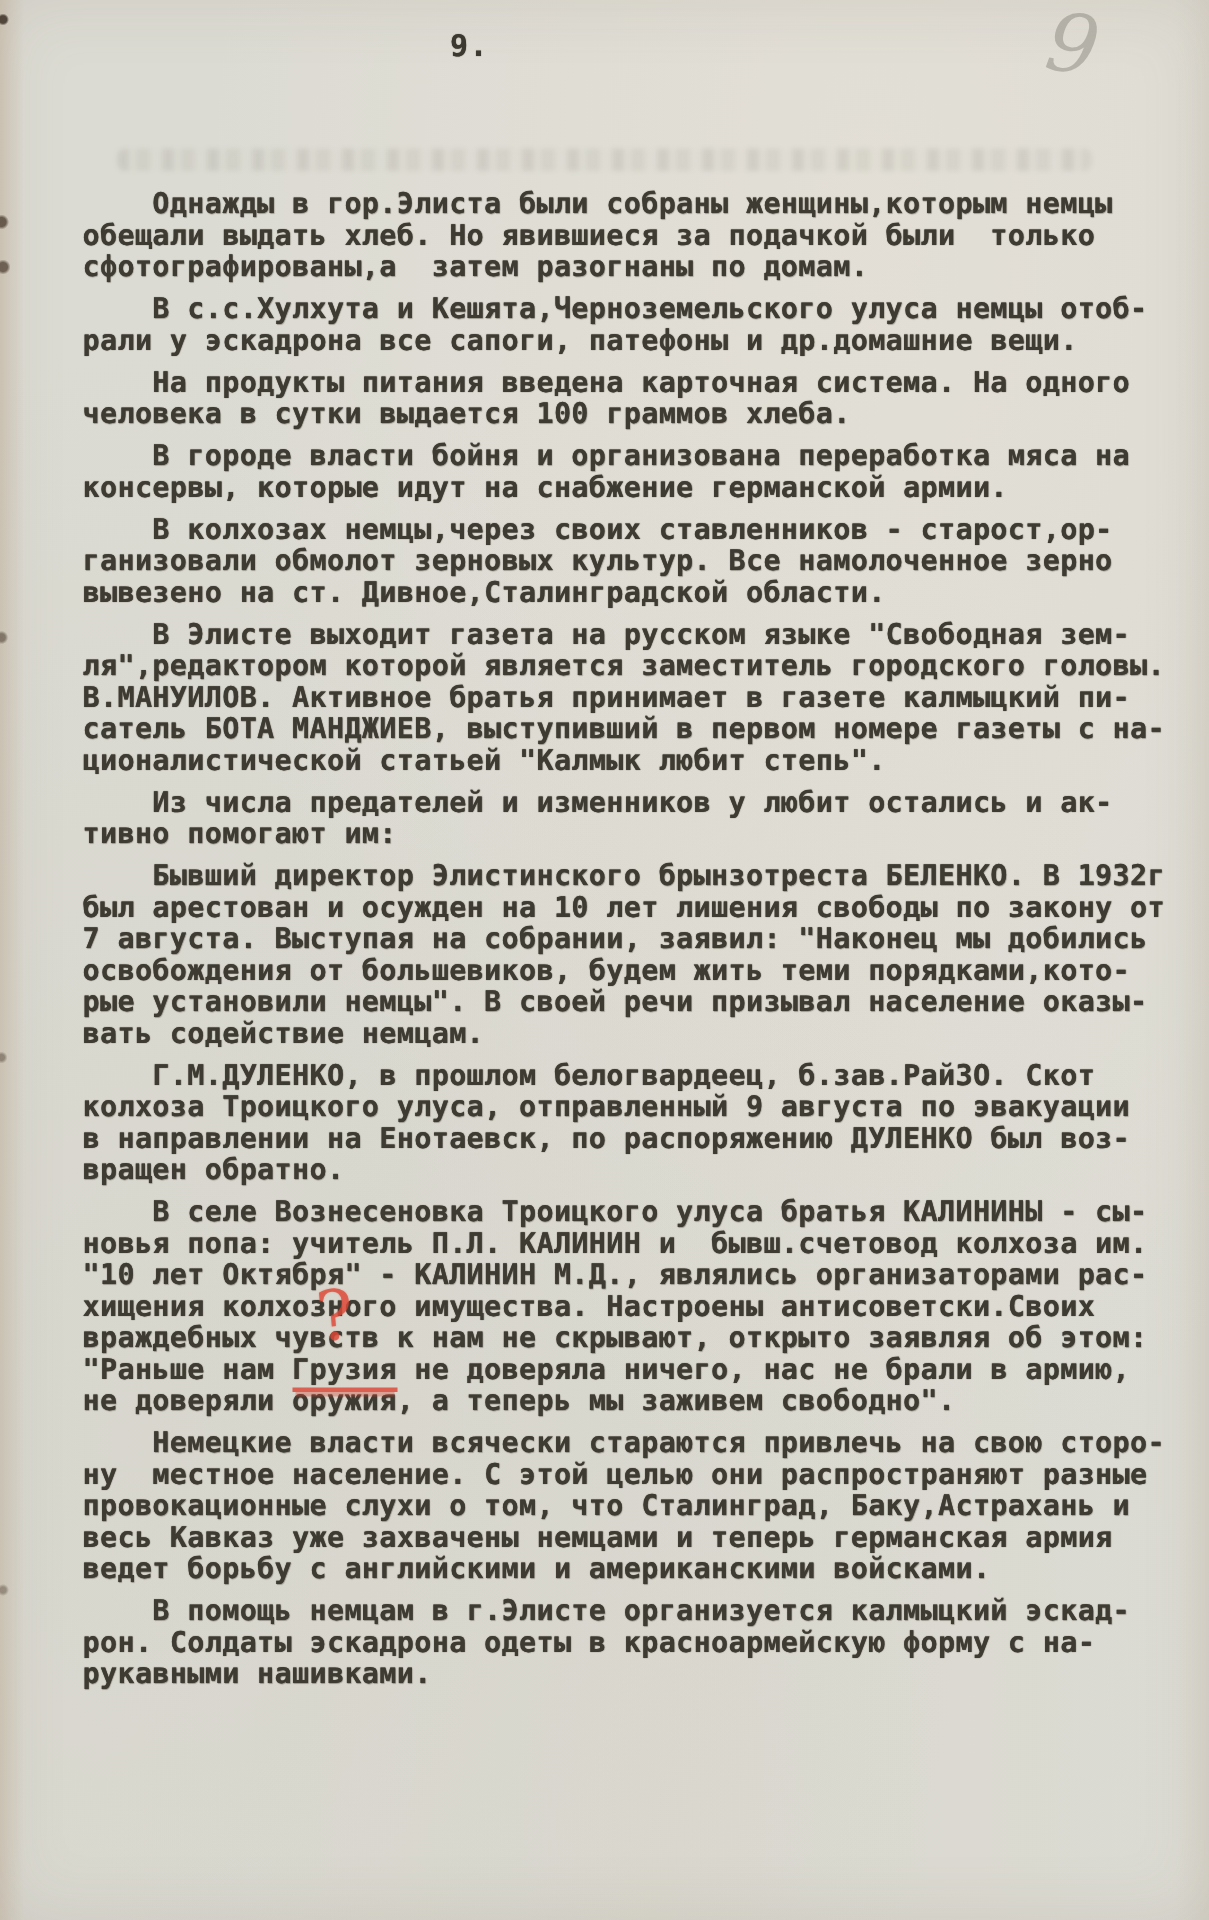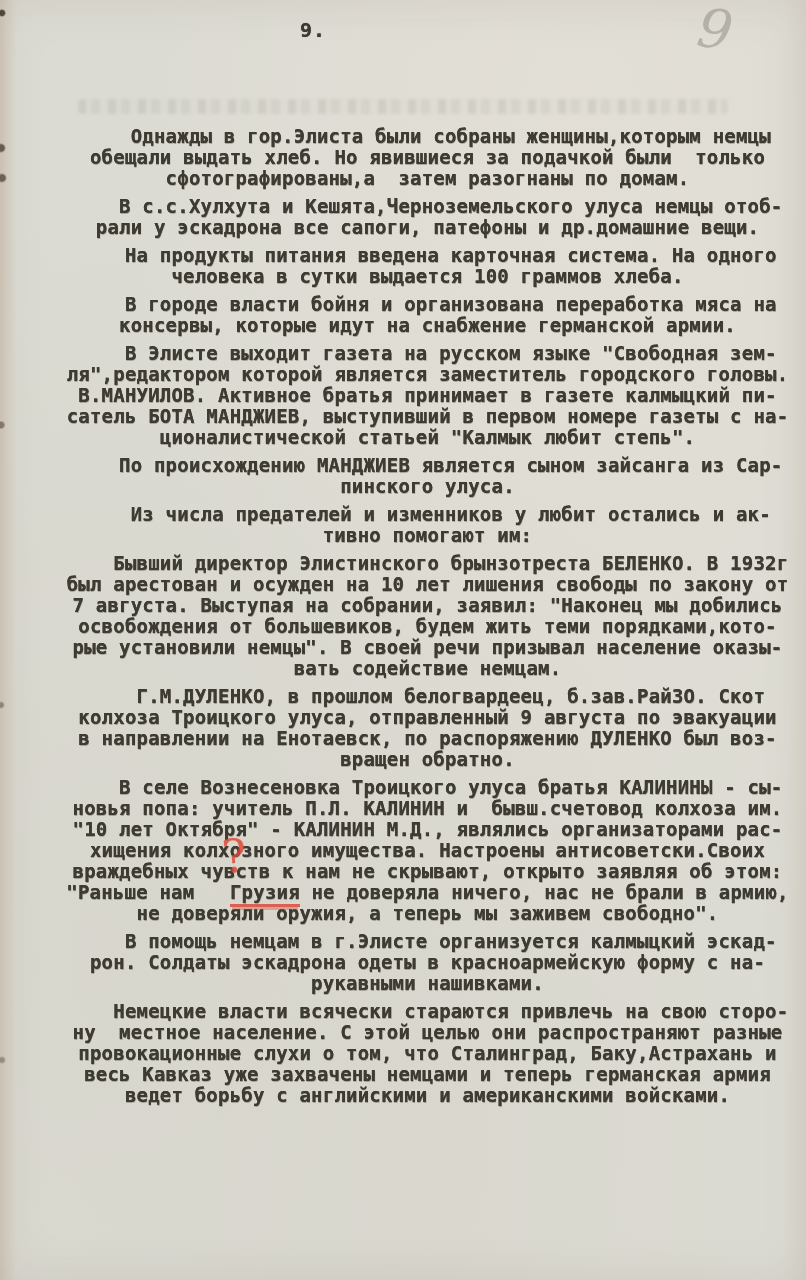--- a/index.html
+++ b/index.html
@@ -53,28 +53,26 @@
   .doc-body {
     position: absolute; left: 55px; top: 126px; width: 745px;
   }
   .para {
     margin: 0 0 7px 0;
     font-size: 19px; font-weight: bold; line-height: 21px;
     letter-spacing: 0.2px;
     color: #3e3b33;
     white-space: pre-wrap;
     text-shadow: 0 0 0.6px rgba(52,47,40,0.85), 0.4px 0.5px 0.6px rgba(70,63,52,0.35);
-    text-align: center;
   }
   .gruzia-wrap { position: relative; display: inline-block; }
   .red-underline {
     border-bottom: 3px solid rgba(219,63,46,0.78);
     box-shadow: 0 5px 0 -2px rgba(219,63,46,0.35);
     padding-bottom: 1px;
-    margin-left: 24px;
   }
   .red-q {
     position: absolute; left: 16px; top: -36px;
     font-family: "DejaVu Serif", serif;
     font-size: 46px; font-weight: normal;
     color: rgba(222,70,52,0.70);
     transform: rotate(-5deg);
     text-shadow: 0 0 1px rgba(222,70,52,0.45);
     pointer-events: none;
   }
@@ -94,27 +92,28 @@
   <div class="doc-body">
     <p class="para">    Однажды в гор.Элиста были собраны женщины,которым немцы
 обещали выдать хлеб. Но явившиеся за подачкой были  только
 сфотографированы,а  затем разогнаны по домам.</p>
     <p class="para">    В с.с.Хулхута и Кешята,Черноземельского улуса немцы отоб-
 рали у эскадрона все сапоги, патефоны и др.домашние вещи.</p>
     <p class="para">    На продукты питания введена карточная система. На одного
 человека в сутки выдается 100 граммов хлеба.</p>
     <p class="para">    В городе власти бойня и организована переработка мяса на
 консервы, которые идут на снабжение германской армии.</p>
+    <p class="para">    В колхозах немцы,через своих ставленников - старост,ор-
+ганизовали обмолот зерновых культур. Все намолоченное зерно
+вывезено на ст. Дивное,Сталинградской области.</p>
     <p class="para">    В Элисте выходит газета на русском языке "Свободная зем-
 ля",редактором которой является заместитель городского головы.
 В.МАНУИЛОВ. Активное братья принимает в газете калмыцкий пи-
 сатель БОТА МАНДЖИЕВ, выступивший в первом номере газеты с на-
 ционалистической статьей "Калмык любит степь".</p>
-    <p class="para">    По происхождению МАНДЖИЕВ является сыном зайсанга из Сар-
-пинского улуса.</p>
     <p class="para">    Из числа предателей и изменников у любит остались и ак-
 тивно помогают им:</p>
     <p class="para">    Бывший директор Элистинского брынзотреста БЕЛЕНКО. В 1932г
 был арестован и осужден на 10 лет лишения свободы по закону от
 7 августа. Выступая на собрании, заявил: "Наконец мы добились
 освобождения от большевиков, будем жить теми порядками,кото-
 рые установили немцы". В своей речи призывал население оказы-
 вать содействие немцам.</p>
     <p class="para">    Г.М.ДУЛЕНКО, в прошлом белогвардеец, б.зав.РайЗО. Скот
 колхоза Троицкого улуса, отправленный 9 августа по эвакуации
@@ -122,22 +121,22 @@
 вращен обратно.</p>
 
     <p class="para"><span>    В селе Вознесеновка Троицкого улуса братья КАЛИНИНЫ - сы-
 новья попа: учитель П.Л. КАЛИНИН и  бывш.счетовод колхоза им.
 "10 лет Октября" - КАЛИНИН М.Д., являлись организаторами рас-
 хищения колхозного имущества. Настроены антисоветски.Своих
 враждебных чувств к нам не скрывают, открыто заявляя об этом:
 "Раньше нам </span><span class="gruzia-wrap"><span class="red-underline">Грузия</span><span class="red-q">?</span></span><span> не доверяла ничего, нас не брали в армию,
 не доверяли оружия, а теперь мы заживем свободно".</span></p>
 
-    <p class="para">    В помощь немцам в г.Элисте организуется калмыцкий эскад-
-рон. Солдаты эскадрона одеты в красноармейскую форму с на-
-рукавными нашивками.</p>
     <p class="para">    Немецкие власти всячески стараются привлечь на свою сторо-
 ну  местное население. С этой целью они распространяют разные
 провокационные слухи о том, что Сталинград, Баку,Астрахань и
 весь Кавказ уже захвачены немцами и теперь германская армия
 ведет борьбу с английскими и американскими войсками.</p>
+    <p class="para">    В помощь немцам в г.Элисте организуется калмыцкий эскад-
+рон. Солдаты эскадрона одеты в красноармейскую форму с на-
+рукавными нашивками.</p>
   </div>
 </div>
 
 </body></html>

